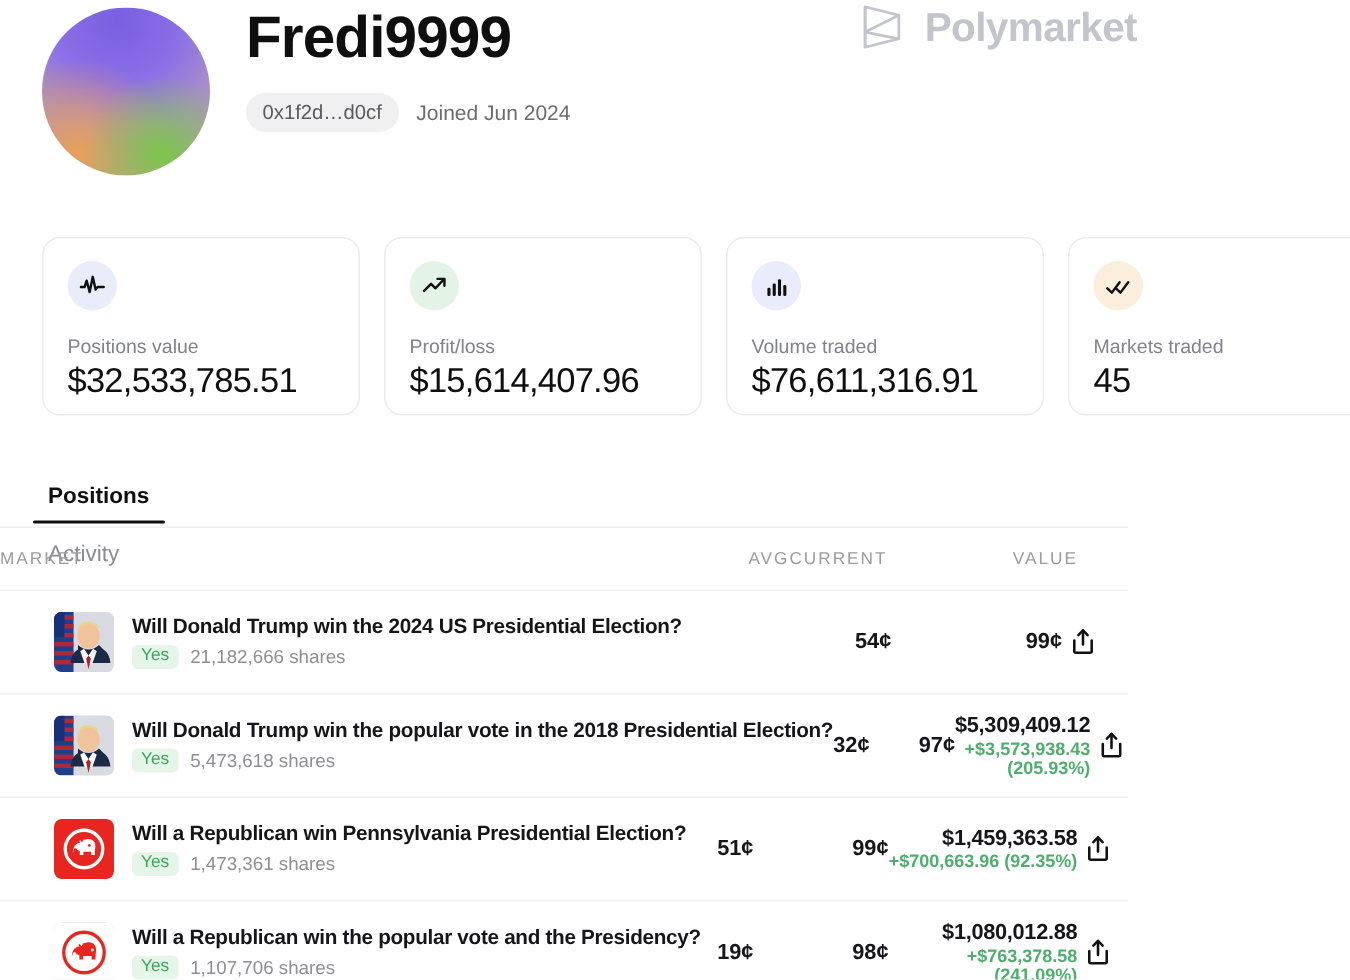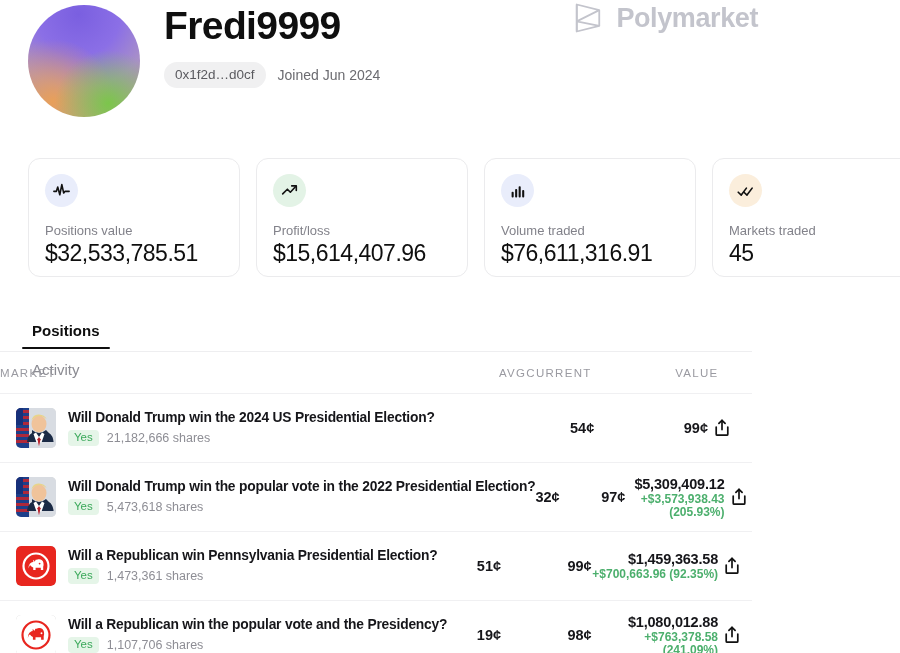--- a/index.html
+++ b/index.html
@@ -137,21 +137,21 @@
   .th-share { width: 40px; }
 
   .row {
     display: flex; align-items: center;
     height: 69px;
     border-top: 1px solid #f0f0f2;
   }
   .row:first-of-type { border-top: 1px solid #f0f0f2; }
   .cell-market {
     width: 570px;
-    padding-left: 16px;
+    padding-left: 36px;
     display: flex; align-items: center; gap: 12px;
   }
   .thumb {
     width: 40px; height: 40px;
     border-radius: 5px;
     flex: 0 0 auto;
     overflow: hidden;
     background: #ddd;
   }
   .thumb svg { display: block; width: 40px; height: 40px; }
@@ -319,21 +319,21 @@
             <path d="M0 2 h13 v3 H0z M0 8 h13 v3 H0z M0 14 h13 v3 H0z M0 20 h13 v3 H0z M0 26 h13 v3 H0z M0 32 h13 v3 H0z" fill="#c8252c" opacity="0.85"></path>
             <rect x="0" y="0" width="7" height="17" fill="#16307a"></rect>
             <ellipse cx="23" cy="16" rx="7.5" ry="8.5" fill="#f0c39a"></ellipse>
             <path d="M15.4 12.5 q7.5 -8 15.2 -1.5 q-2 -4.2 -7.6 -4.6 q-6 -0.4 -7.6 6.1z" fill="#e8d48a"></path>
             <path d="M16 22 q7 6 14 0 l3 3 q4 2.5 4.6 9 H11 q0.6 -6.5 5 -9z" fill="#1b2a45"></path>
             <path d="M20 24.5 l3 4.5 l3 -4.5 l2.5 1.6 l-3 8.4 h-5 l-3 -8.4z" fill="#fff"></path>
             <path d="M23 29 l-1.6 2.2 l1.6 7 l1.6 -7z" fill="#b8202a"></path>
           </svg>
         </div>
         <div class="mkt-text">
-          <div class="mkt-title">Will Donald Trump win the popular vote in the 2022 Presidential Election?</div>
+          <div class="mkt-title">Will Donald Trump win the popular vote in the 2018 Presidential Election?</div>
           <div class="mkt-sub">
             <span class="pill-yes">Yes</span>
             <span class="shares">5,473,618 shares</span>
           </div>
         </div>
       </div>
       <div class="cell-avg">32¢</div>
       <div class="cell-current">97¢</div>
       <div class="cell-value">
         <div class="val-main">$5,309,409.12</div>

